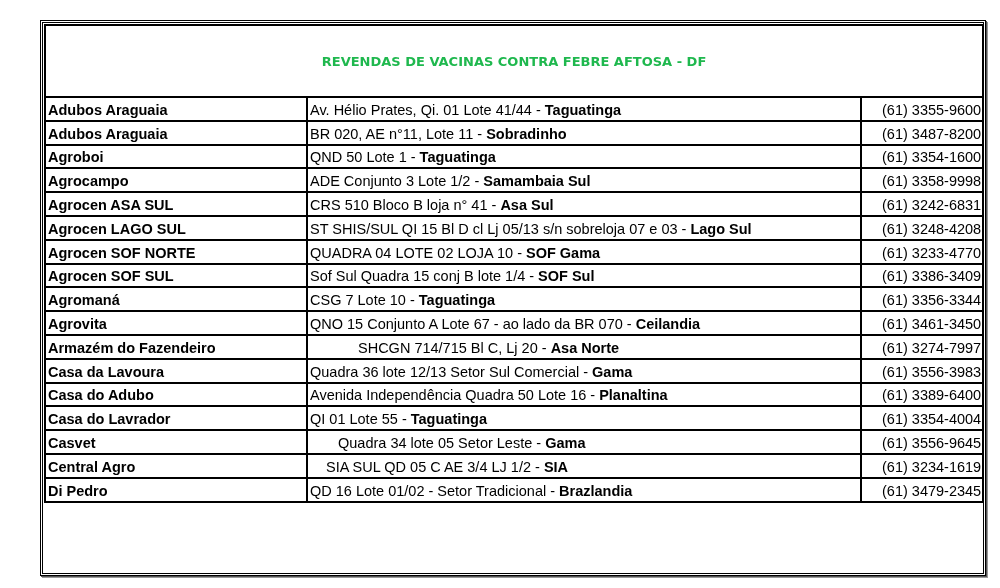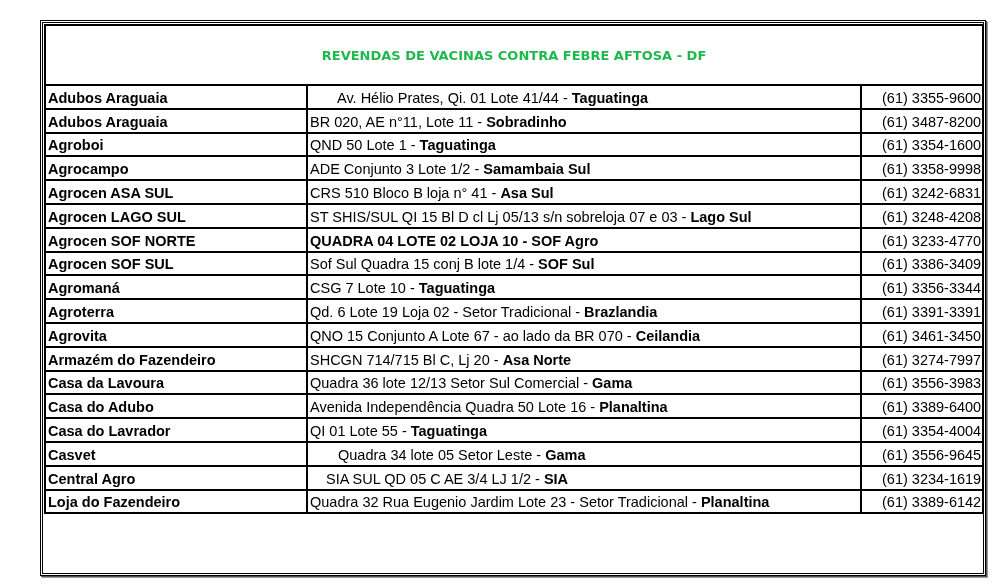--- a/index.html
+++ b/index.html
@@ -40,21 +40,21 @@
     .title-cell {
       height: 42px;
       border: 2px solid #000;
       text-align: center;
       vertical-align: middle;
       font-family: "DejaVu Sans", "Liberation Sans", sans-serif;
       font-weight: bold;
       font-size: 13px;
       color: #1fb84e;
       letter-spacing: 0px;
-      padding: 8px;
+      padding: 14px;
     }
     td.cell {
       height: 21.8px;
       border: 2px solid #000;
       padding: 0 2px;
       font-size: 14.5px;
       line-height: 19px;
       white-space: nowrap;
       overflow: hidden;
       vertical-align: bottom;
@@ -73,21 +73,21 @@
         <col class="c-name">
         <col class="c-addr">
         <col class="c-phone">
       </colgroup>
       <tbody id="tbody">
         <tr>
           <td class="title-cell" colspan="3">REVENDAS DE VACINAS CONTRA FEBRE AFTOSA - DF</td>
         </tr>
       <tr>
             <td class="cell name">Adubos Araguaia</td>
-            <td class="cell addr"><span style="white-space: pre; margin-left: 27px;">Av. Hélio Prates, Qi. 01 Lote 41/44 - </span><span class="city">Taguatinga</span></td>
+            <td class="cell addr"><span style="white-space: pre;">Av. Hélio Prates, Qi. 01 Lote 41/44 - </span><span class="city">Taguatinga</span></td>
             <td class="cell phone">(61) 3355-9600</td>
           </tr>
           <tr>
             <td class="cell name">Adubos Araguaia</td>
             <td class="cell addr"><span style="white-space: pre;">BR 020, AE n°11, Lote 11 - </span><span class="city">Sobradinho</span></td>
             <td class="cell phone">(61) 3487-8200</td>
           </tr>
           <tr>
             <td class="cell name">Agroboi</td>
             <td class="cell addr"><span style="white-space: pre;">QND 50 Lote 1 - </span><span class="city">Taguatinga</span></td>
@@ -103,46 +103,41 @@
             <td class="cell addr"><span style="white-space: pre;">CRS 510 Bloco B loja n° 41 - </span><span class="city">Asa Sul</span></td>
             <td class="cell phone">(61) 3242-6831</td>
           </tr>
           <tr>
             <td class="cell name">Agrocen LAGO SUL</td>
             <td class="cell addr"><span style="white-space: pre;">ST SHIS/SUL QI 15 Bl D cl Lj 05/13 s/n sobreloja 07 e 03 - </span><span class="city">Lago Sul</span></td>
             <td class="cell phone">(61) 3248-4208</td>
           </tr>
           <tr>
             <td class="cell name">Agrocen SOF NORTE</td>
-            <td class="cell addr"><span style="white-space: pre; font-weight: bold;">QUADRA 04 LOTE 02 LOJA 10 - </span><span class="city">SOF Agro</span></td>
+            <td class="cell addr"><span style="white-space: pre;">QUADRA 04 LOTE 02 LOJA 10 - </span><span class="city">SOF Gama</span></td>
             <td class="cell phone">(61) 3233-4770</td>
           </tr>
           <tr>
             <td class="cell name">Agrocen SOF SUL</td>
             <td class="cell addr"><span style="white-space: pre;">Sof Sul Quadra 15 conj B lote 1/4 - </span><span class="city">SOF Sul</span></td>
             <td class="cell phone">(61) 3386-3409</td>
           </tr>
           <tr>
             <td class="cell name">Agromaná</td>
             <td class="cell addr"><span style="white-space: pre;">CSG 7 Lote 10 - </span><span class="city">Taguatinga</span></td>
             <td class="cell phone">(61) 3356-3344</td>
           </tr>
           <tr>
-            <td class="cell name">Agroterra</td>
-            <td class="cell addr"><span style="white-space: pre;">Qd. 6 Lote 19 Loja 02 - Setor Tradicional - </span><span class="city">Brazlandia</span></td>
-            <td class="cell phone">(61) 3391-3391</td>
-          </tr>
-          <tr>
             <td class="cell name">Agrovita</td>
             <td class="cell addr"><span style="white-space: pre;">QNO 15 Conjunto A Lote 67 - ao lado da BR 070 - </span><span class="city">Ceilandia</span></td>
             <td class="cell phone">(61) 3461-3450</td>
           </tr>
           <tr>
             <td class="cell name">Armazém do Fazendeiro</td>
-            <td class="cell addr"><span style="white-space: pre;">SHCGN 714/715 Bl C, Lj 20 - </span><span class="city">Asa Norte</span></td>
+            <td class="cell addr"><span style="white-space: pre; margin-left: 48px;">SHCGN 714/715 Bl C, Lj 20 - </span><span class="city">Asa Norte</span></td>
             <td class="cell phone">(61) 3274-7997</td>
           </tr>
           <tr>
             <td class="cell name">Casa da Lavoura</td>
             <td class="cell addr"><span style="white-space: pre;">Quadra 36 lote 12/13 Setor Sul Comercial - </span><span class="city">Gama</span></td>
             <td class="cell phone">(61) 3556-3983</td>
           </tr>
           <tr>
             <td class="cell name">Casa do Adubo</td>
             <td class="cell addr"><span style="white-space: pre;">Avenida Independência Quadra 50 Lote 16 - </span><span class="city">Planaltina</span></td>
@@ -157,20 +152,20 @@
             <td class="cell name">Casvet</td>
             <td class="cell addr"><span style="white-space: pre; margin-left: 28px;">Quadra 34 lote 05 Setor Leste - </span><span class="city">Gama</span></td>
             <td class="cell phone">(61) 3556-9645</td>
           </tr>
           <tr>
             <td class="cell name">Central Agro</td>
             <td class="cell addr"><span style="white-space: pre; margin-left: 16px;">SIA SUL QD 05 C AE 3/4 LJ 1/2 - </span><span class="city">SIA</span></td>
             <td class="cell phone">(61) 3234-1619</td>
           </tr>
           <tr>
-            <td class="cell name">Loja do Fazendeiro</td>
-            <td class="cell addr"><span style="white-space: pre;">Quadra 32 Rua Eugenio Jardim Lote 23 - Setor Tradicional - </span><span class="city">Planaltina</span></td>
-            <td class="cell phone">(61) 3389-6142</td>
+            <td class="cell name">Di Pedro</td>
+            <td class="cell addr"><span style="white-space: pre;">QD 16 Lote 01/02 - Setor Tradicional - </span><span class="city">Brazlandia</span></td>
+            <td class="cell phone">(61) 3479-2345</td>
           </tr>
         </tbody>
     </table>
   </div>
 </div>
 
 </body></html>

